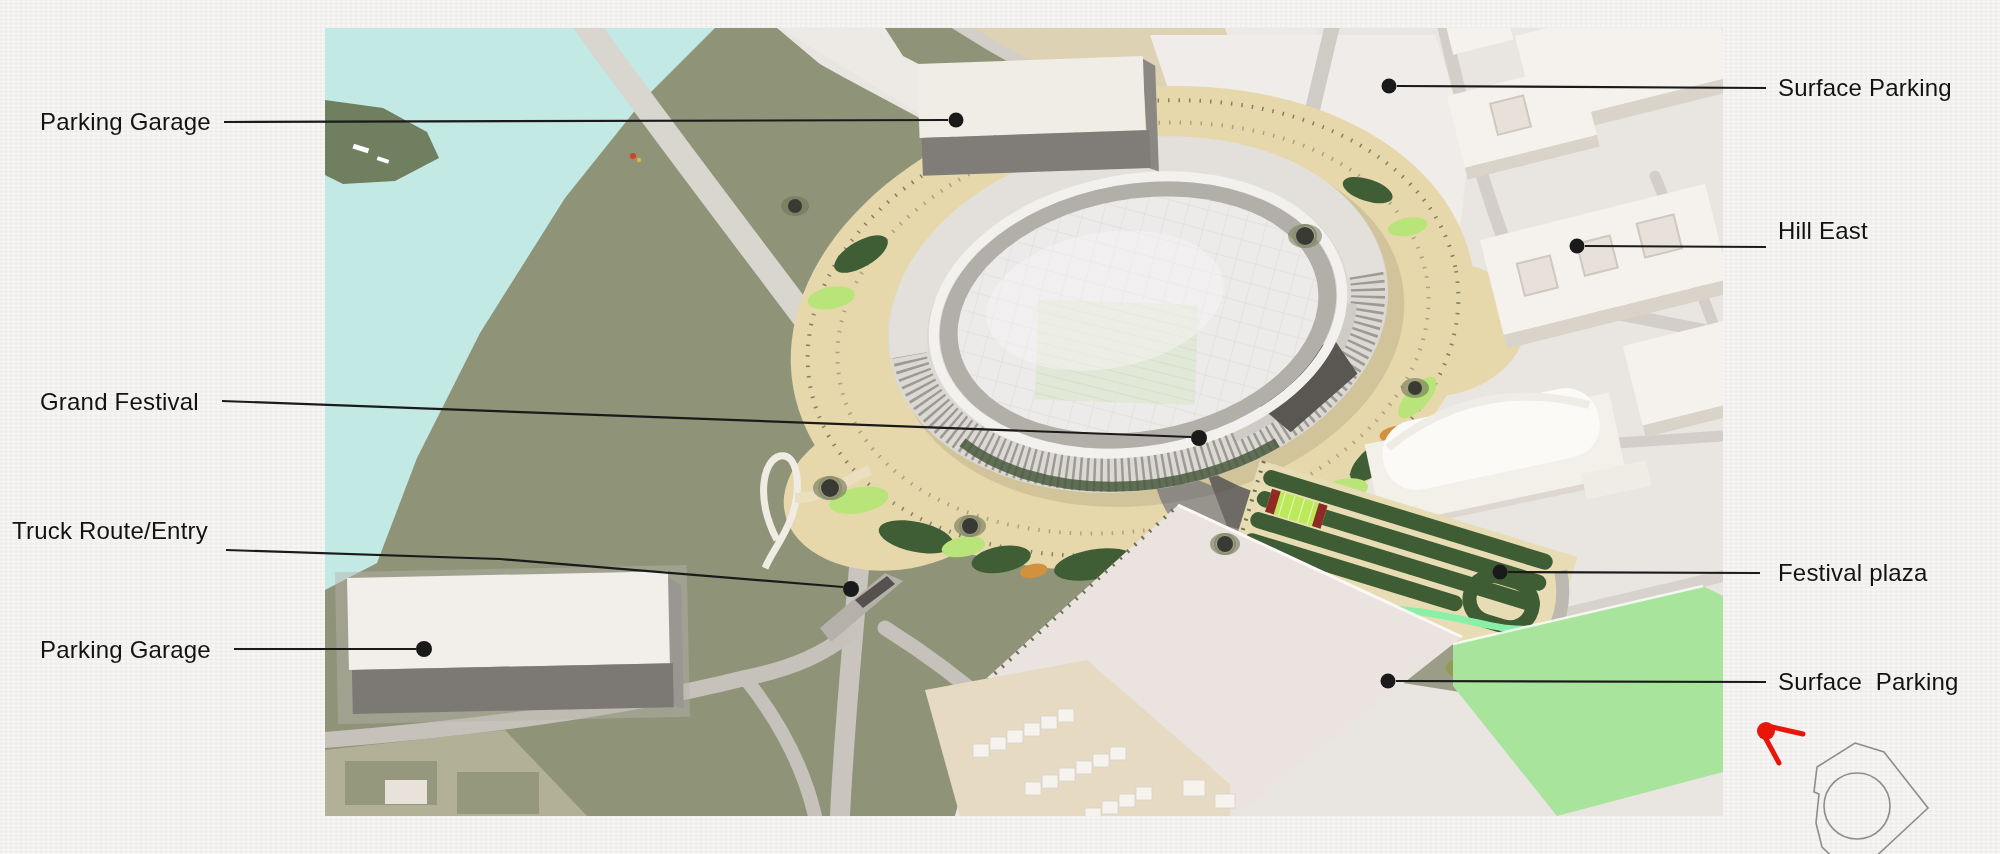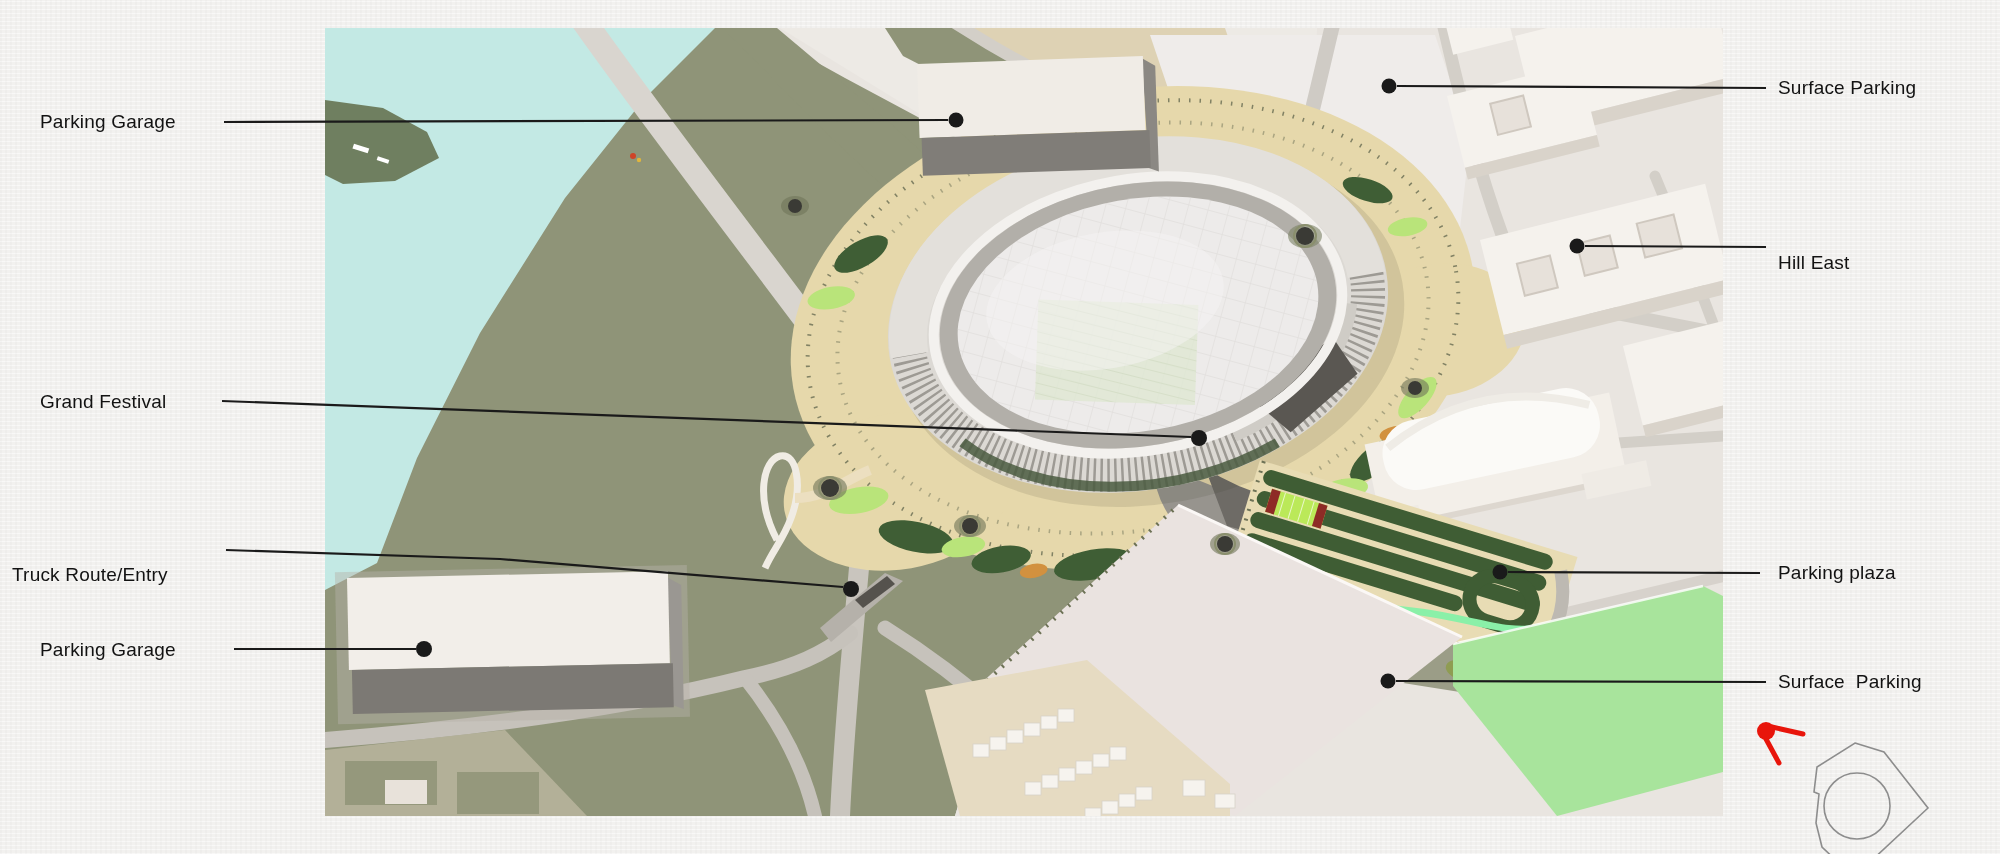--- a/index.html
+++ b/index.html
@@ -4,21 +4,21 @@
 <style>
   html,body{margin:0;padding:0;}
   body{width:2000px;height:854px;overflow:hidden;
        font-family:"Liberation Sans","DejaVu Sans",sans-serif;}
   #page{position:relative;width:2000px;height:854px;background:#f2f1ef;
         background-image:repeating-linear-gradient(90deg,rgba(0,0,0,.015) 0 2px,transparent 2px 5px),
                          repeating-linear-gradient(0deg,rgba(255,255,255,.5) 0 1px,transparent 1px 4px);}
   #render{position:absolute;left:325px;top:28px;width:1398px;height:788px;}
   #render svg{display:block;width:100%;height:100%;}
   #overlay{position:absolute;left:0;top:0;width:2000px;height:854px;pointer-events:none;}
-  .label{position:absolute;font-size:19px;line-height:28px;color:#121212;
+  .label{position:absolute;font-size:24px;line-height:28px;color:#121212;
          letter-spacing:.2px;white-space:pre;}
 </style>
 </head>
 <body>
 
 <div id="page">
 
   <div id="render">
   <svg viewBox="0 0 1398 788" preserveAspectRatio="none">
     <defs>
@@ -302,19 +302,19 @@
     </g>
 
     <g fill="none" stroke="#8d8d8d" stroke-width="1.6">
       <path d="M1855,743 L1884,752 L1928,808 L1870,862 L1844,868 L1822,847 L1816,823 L1819,794 L1814,792 L1817,767 Z"></path>
       <circle cx="1857" cy="806" r="33"></circle>
     </g>
   </svg>
 
   <div class="label" style="left:40px;  top:108px;">Parking Garage</div>
   <div class="label" style="left:1778px;top:74px;">Surface Parking</div>
-  <div class="label" style="left:1778px;top:249px;">Hill East</div>
+  <div class="label" style="left:1778px;top:217px;">Hill East</div>
   <div class="label" style="left:40px;  top:388px;">Grand Festival</div>
-  <div class="label" style="left:12px;  top:561px;">Truck Route/Entry</div>
+  <div class="label" style="left:12px;  top:517px;">Truck Route/Entry</div>
   <div class="label" style="left:40px;  top:636px;">Parking Garage</div>
-  <div class="label" style="left:1778px;top:559px;">Parking plaza</div>
+  <div class="label" style="left:1778px;top:559px;">Festival plaza</div>
   <div class="label" style="left:1778px;top:668px;">Surface  Parking</div>
 </div>
 
 </body></html>

